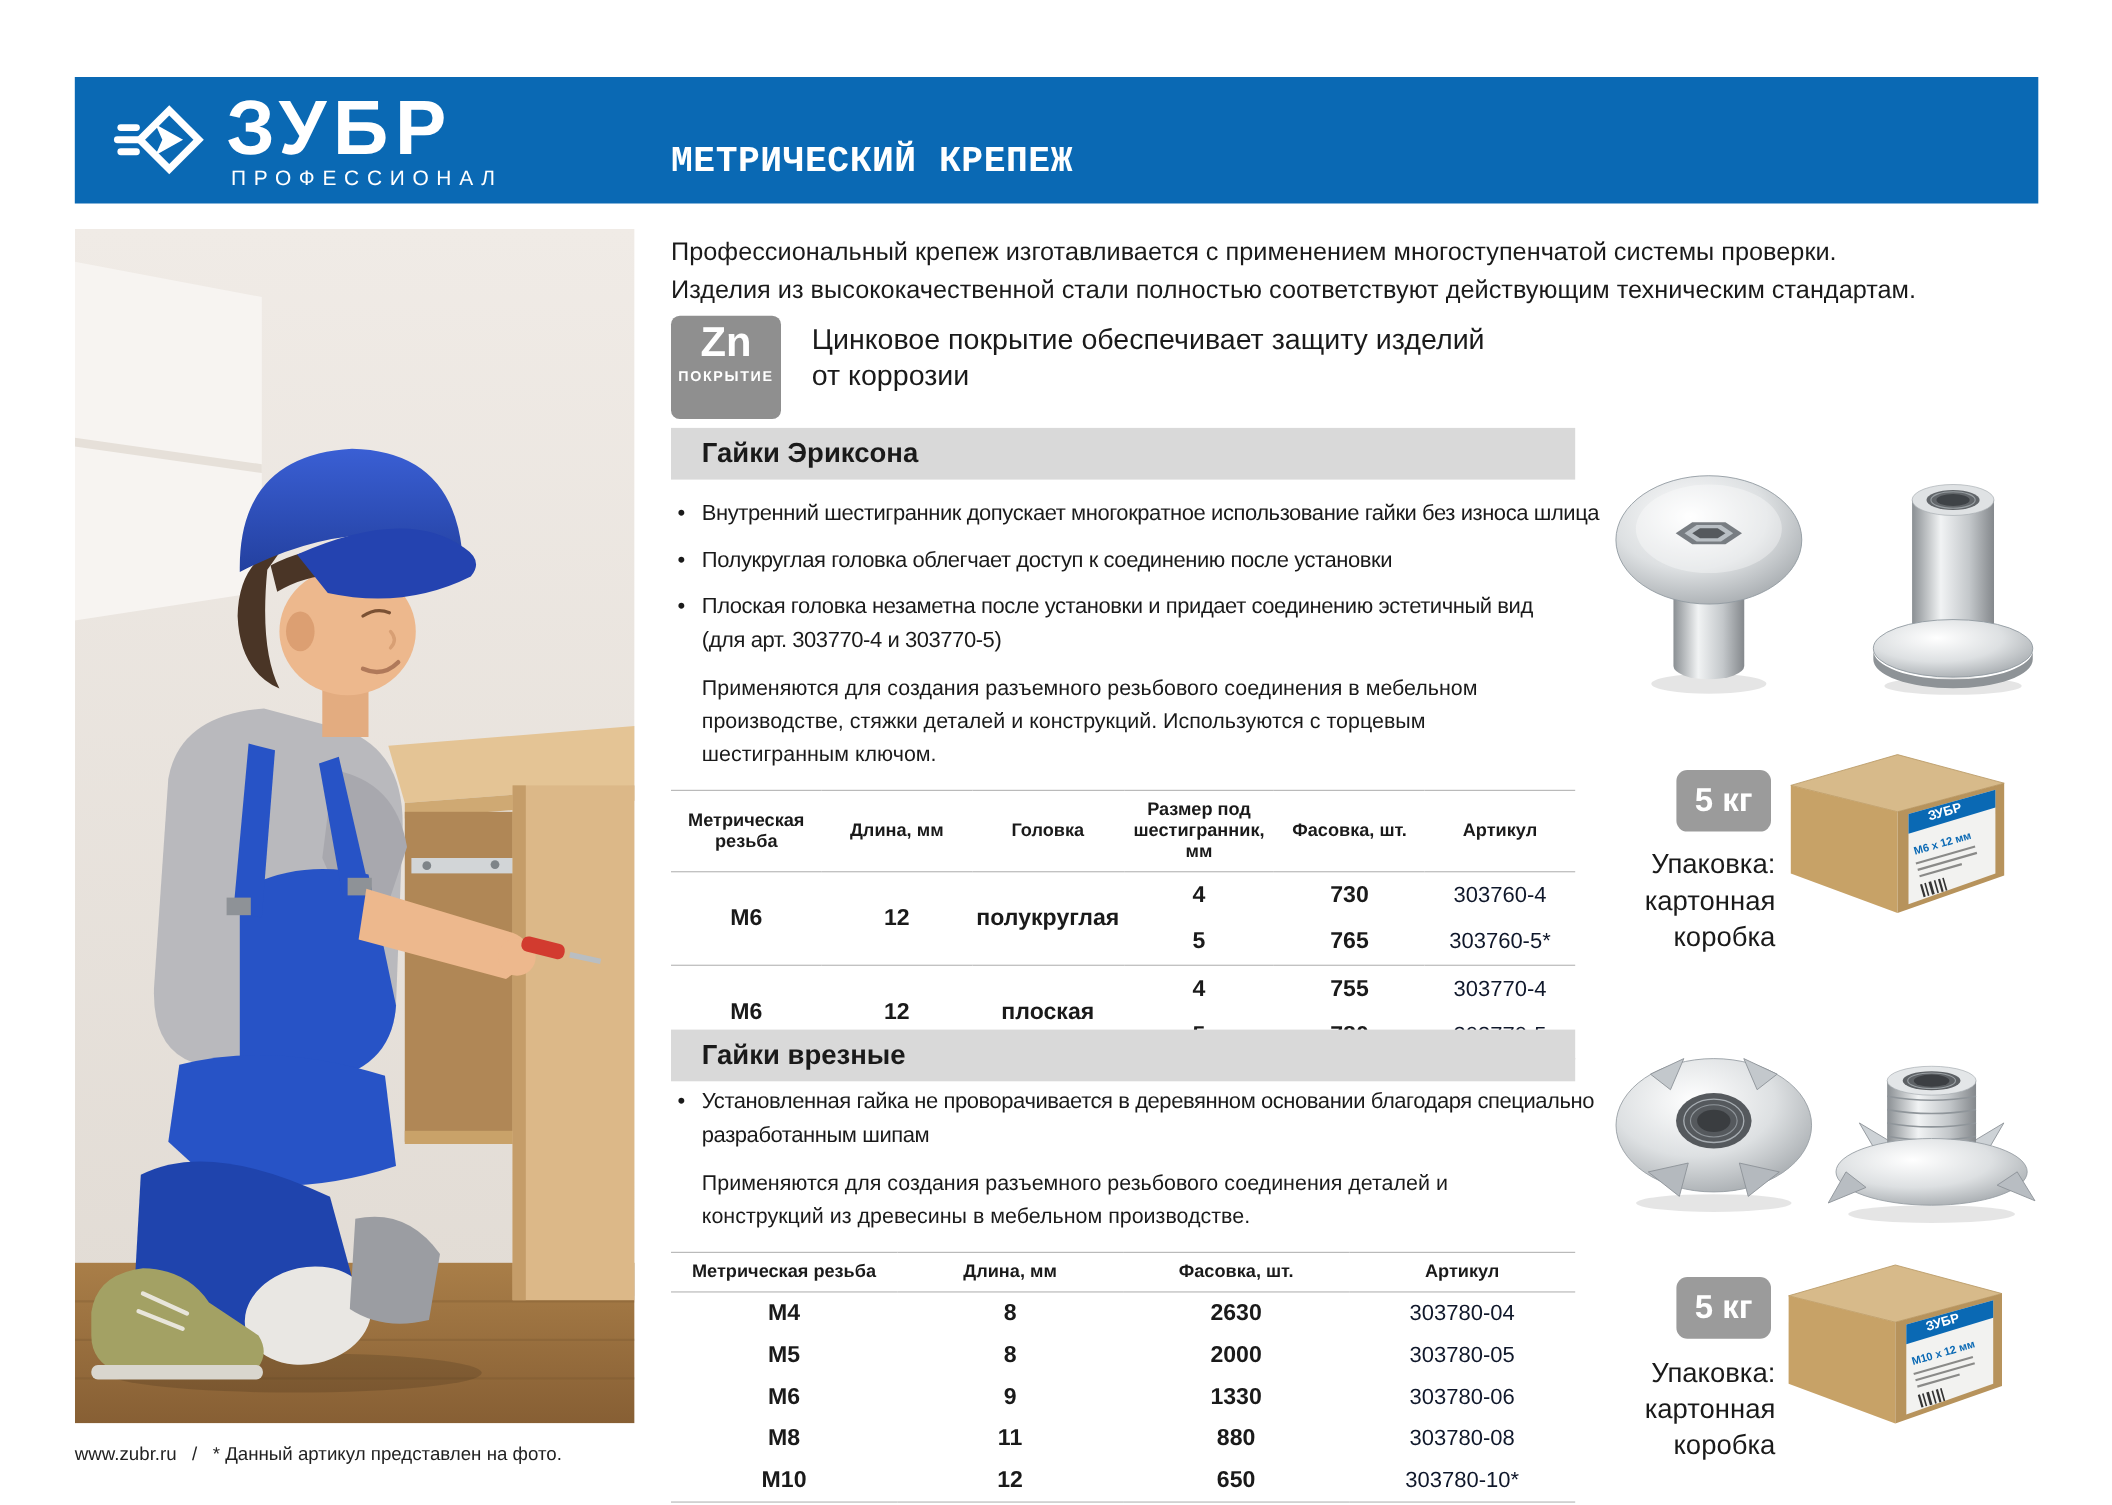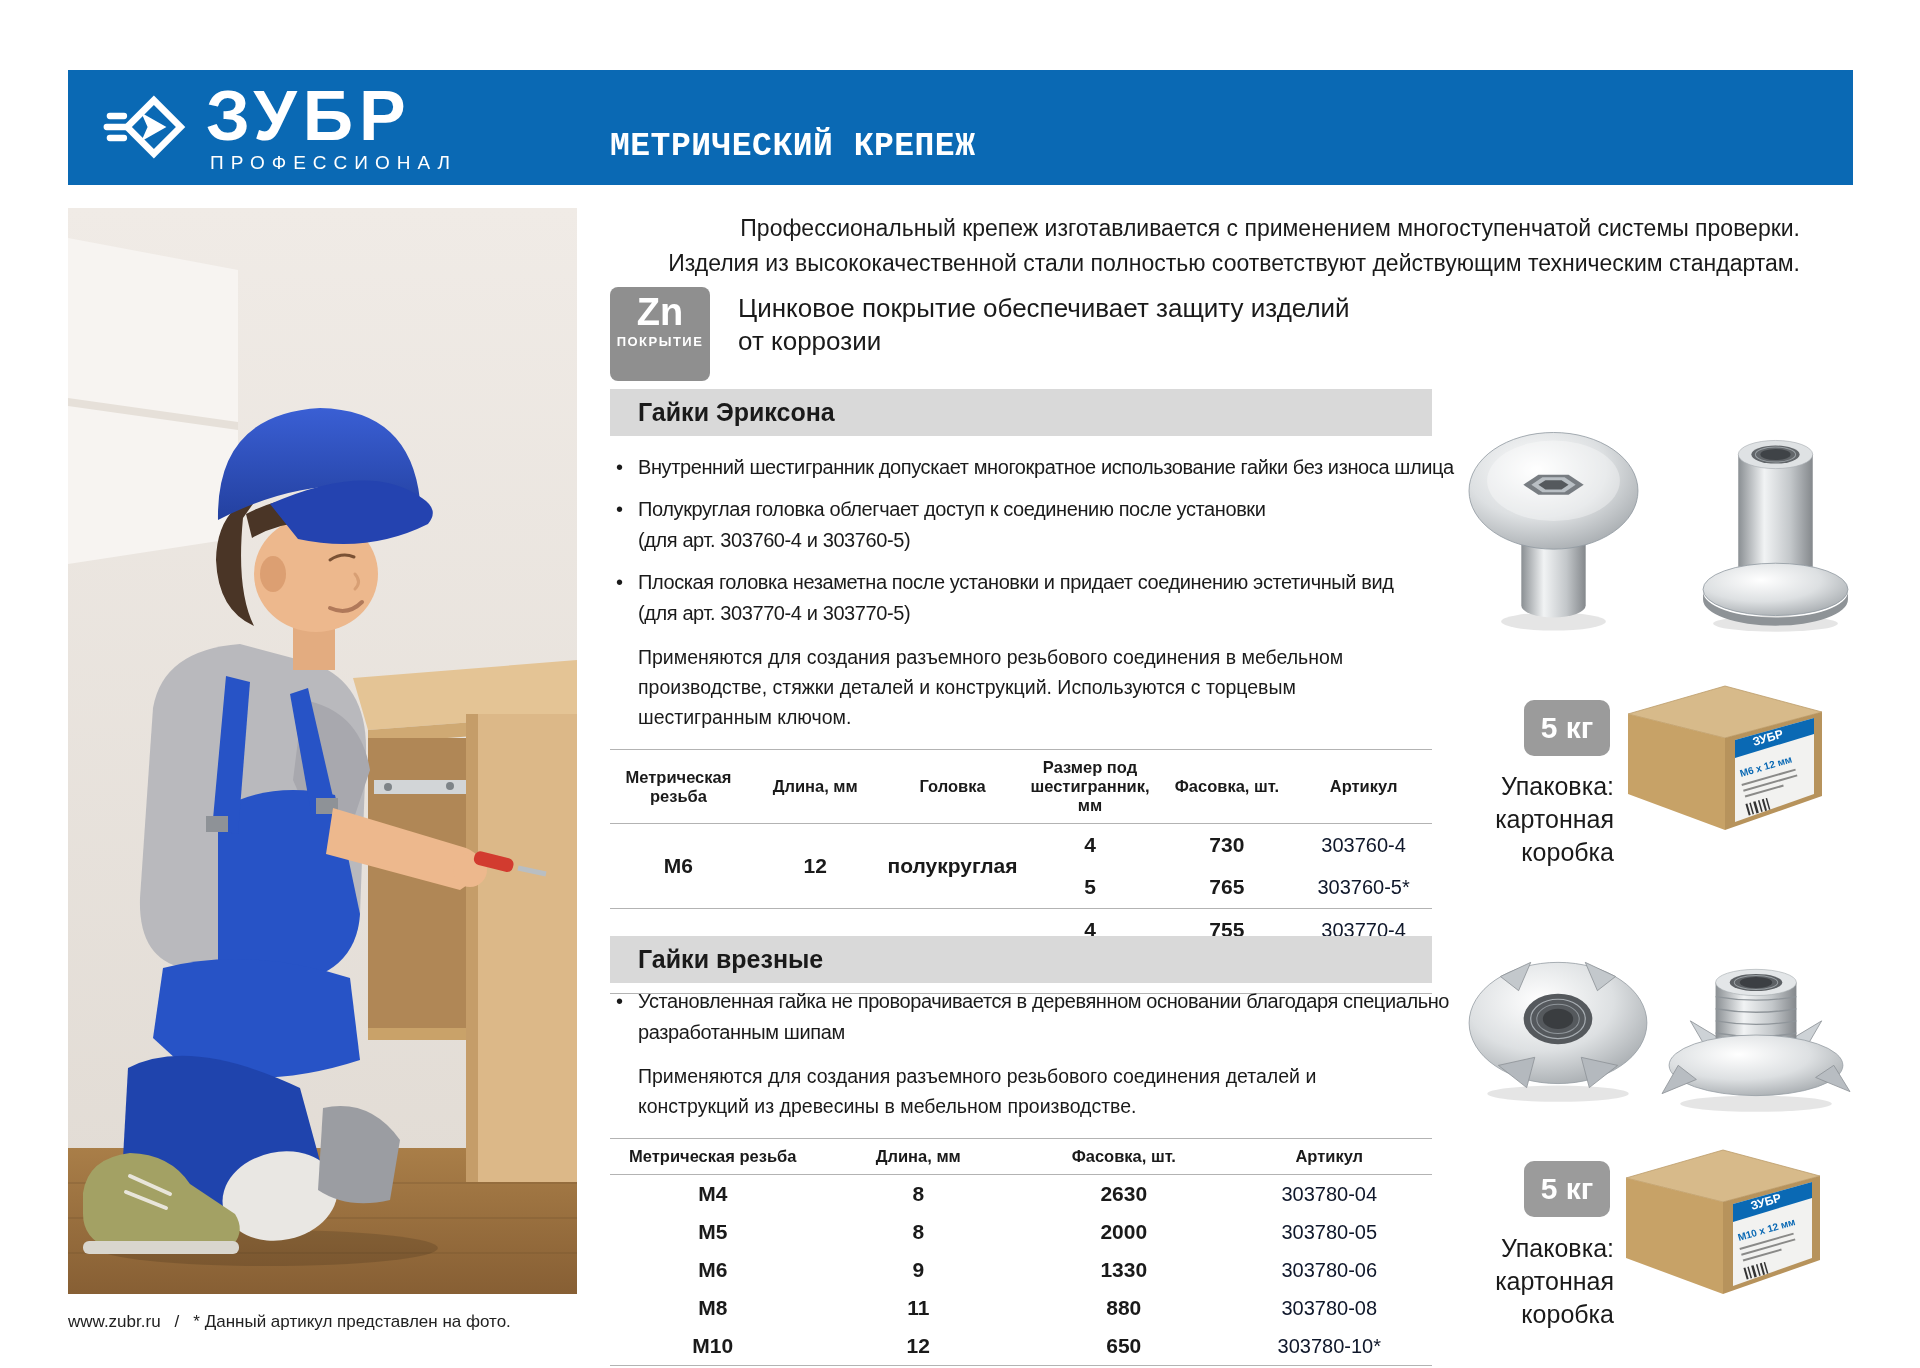--- a/index.html
+++ b/index.html
@@ -14,21 +14,21 @@
   .header-bar{left:68px;top:70px;width:1785px;height:115px;background:#0a69b4;}
   .logo-block{position:absolute;left:34px;top:10px;display:flex;align-items:center;gap:16px;}
   .brand-name{font-size:70px;font-weight:bold;color:#fff;line-height:72px;letter-spacing:6px;}
   .brand-sub{font-size:19px;color:#fff;letter-spacing:7px;margin-top:0px;padding-left:4px;}
   .header-title{position:absolute;left:542px;top:58px;font-size:33px;font-weight:bold;color:#fff;letter-spacing:.5px;font-family:Liberation Mono, monospace;}
 
   
   .photo{left:68px;top:208px;width:509px;height:1086px;overflow:hidden;}
 
   
-  .intro{left:610px;top:211px;width:1190px;font-size:23px;line-height:35px;text-align:right;}
+  .intro{left:610px;top:211px;width:1190px;font-size:23px;line-height:35px;}
   .zn-row{left:610px;top:287px;display:flex;gap:28px;align-items:flex-start;}
   .zn-badge{width:100px;height:94px;background:#8f8f8f;border-radius:8px;color:#fff;text-align:center;flex:0 0 auto;}
   .zn-symbol{font-size:38px;font-weight:bold;line-height:44px;margin-top:3px;}
   .zn-label{font-size:13px;font-weight:bold;letter-spacing:1.5px;line-height:16px;}
   .zn-text{font-size:26px;line-height:33px;padding-top:5px;}
 
   
   .section-bar{left:610px;width:822px;height:47px;background:#d9d9d9;display:flex;align-items:center;
     padding-left:28px;box-sizing:border-box;font-size:25px;font-weight:bold;}
   #sec1-bar{top:389px;}
@@ -188,21 +188,20 @@
     <span class="dot">•</span>
     <span>
       <span class="bt">Внутренний шестигранник допускает многократное использование гайки без износа шлица</span>
       
     </span>
   </div>
   <div class="bullet">
     <span class="dot">•</span>
     <span>
       <span class="bt">Полукруглая головка облегчает доступ к соединению после установки</span>
-      <div class="note">(для арт. 303760-4 и 303760-5)</div>
     </span>
   </div>
   <div class="bullet">
     <span class="dot">•</span>
     <span>
       <span class="bt">Плоская головка незаметна после установки и придает соединению эстетичный вид</span>
       <div class="note">(для арт. 303770-4 и 303770-5)</div>
     </span>
   </div>
   <div class="desc">Применяются для создания разъемного резьбового соединения в мебельном производстве, стяжки деталей и конструкций. Используются с торцевым шестигранным ключом.</div>

